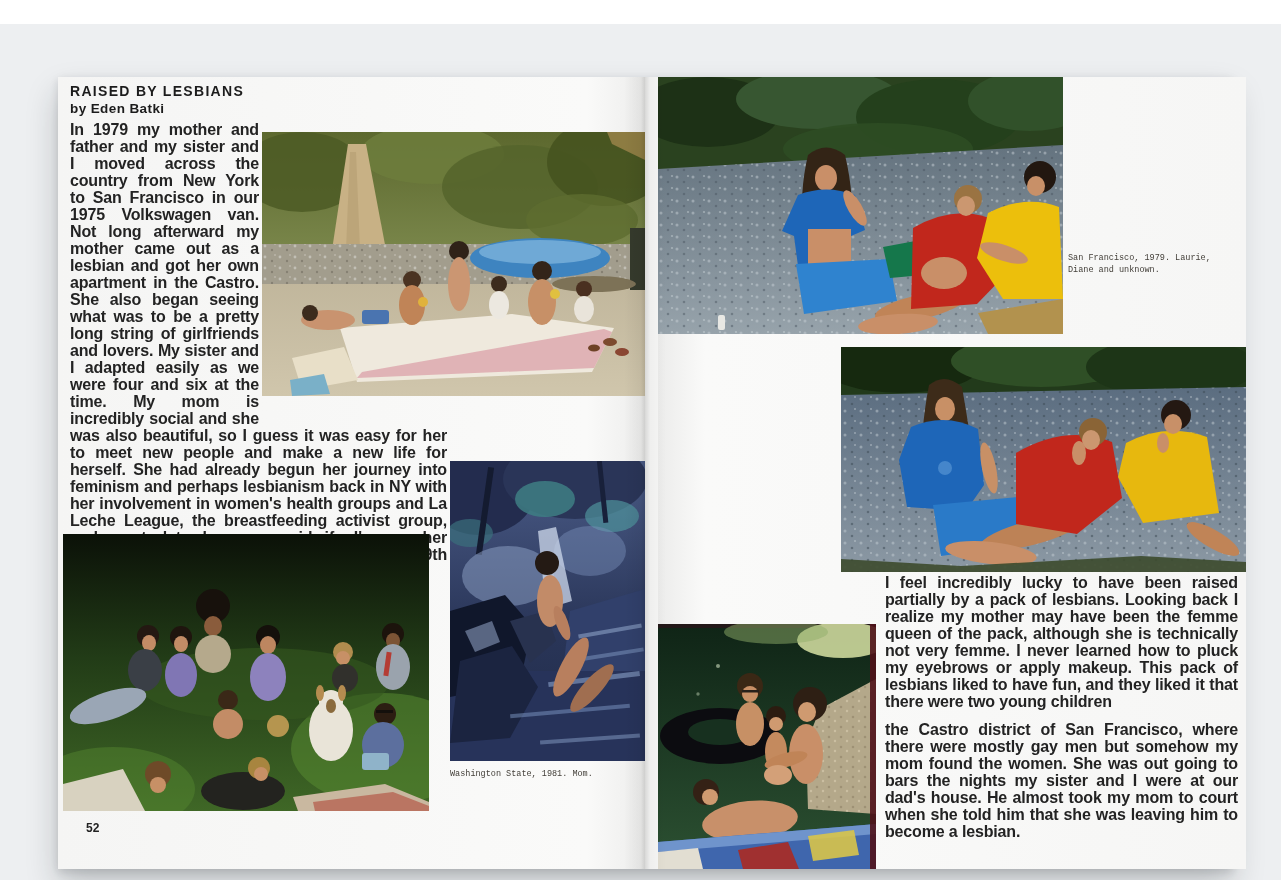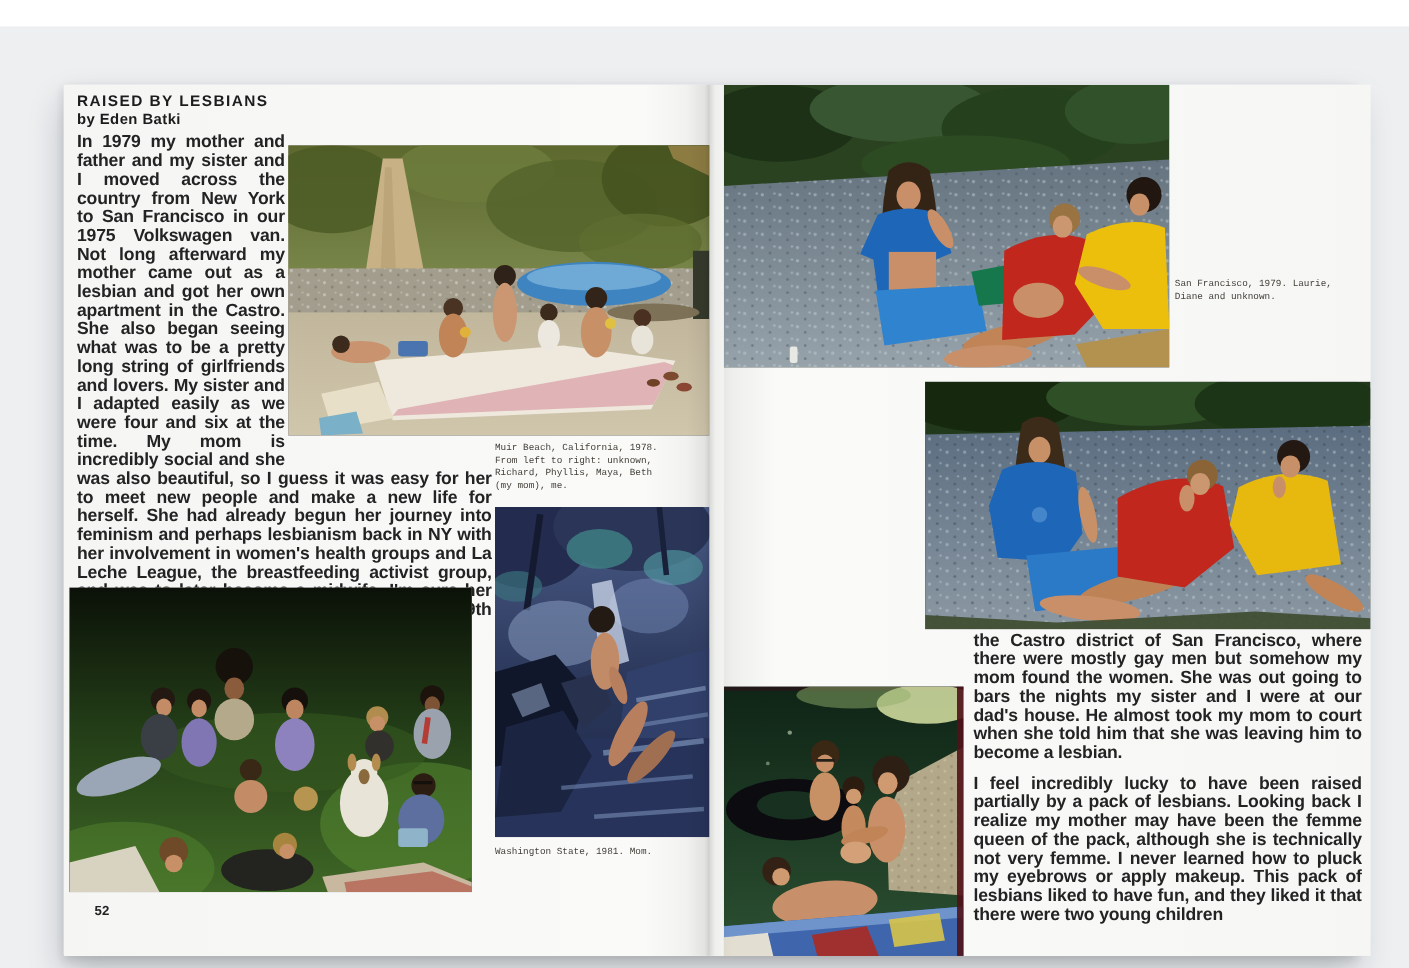--- a/index.html
+++ b/index.html
@@ -103,24 +103,20 @@
           <circle cx="280" cy="139" r="10" fill="#332419"></circle>
           <ellipse cx="280" cy="170" rx="14" ry="23" fill="#c79067"></ellipse>
           <circle cx="293" cy="162" r="5" fill="#e0c040"></circle>
           <circle cx="322" cy="157" r="8" fill="#4a3020"></circle>
           <ellipse cx="322" cy="177" rx="10" ry="13" fill="#e9e4da"></ellipse>
           <ellipse cx="348" cy="210" rx="7" ry="4" fill="#7c4a2e"></ellipse>
           <ellipse cx="360" cy="220" rx="7" ry="4" fill="#8a4632"></ellipse>
           <ellipse cx="332" cy="216" rx="6" ry="3.5" fill="#6e4226"></ellipse>
         </svg>
       </figure>
-      <figcaption class="caption" id="cap-muir">Muir Beach, California, 1978.
-From left to right: unknown,
-Richard, Phyllis, Maya, Beth
-(my mom), me.</figcaption>
 
       <figure class="photo" id="photo-washington">
         <svg viewBox="0 0 195 300" xmlns="http://www.w3.org/2000/svg">
           <defs>
             <linearGradient id="p3bg" x1="0" y1="0" x2="0" y2="1">
               <stop offset="0" stop-color="#4b5c88"></stop>
                 <stop offset=".55" stop-color="#2a3659"></stop>
                 <stop offset="1" stop-color="#1f2a47"></stop>
             </linearGradient>
           </defs>
@@ -342,20 +338,20 @@
           <polygon points="0,218 218,200 218,245 0,245" fill="#3f66ad"></polygon>
           <polygon points="0,218 218,200 218,210 0,228" fill="#6f94cc"></polygon>
           <polygon points="80,226 130,218 141,245 85,245" fill="#a03030"></polygon>
           <polygon points="150,212 196,206 201,231 155,237" fill="#d8c44a" opacity=".9"></polygon>
           <polygon points="0,228 40,224 45,245 0,245" fill="#e2ded2"></polygon>
           <rect x="212" width="6" height="245" fill="#50121a" opacity=".9"></rect>
         </svg>
       </figure>
 
       <div class="body-right body-copy">
+        <p>I feel incredibly lucky to have been raised partially by a pack of lesbians. Looking back I realize my mother may have been the femme queen of the pack, although she is technically not very femme. I never learned how to pluck my eyebrows or apply makeup. This pack of lesbians liked to have fun, and they liked it that there were two young children</p>
         <p>the Castro district of San Francisco, where there were mostly gay men but somehow my mom found the women. She was out going to bars the nights my sister and I were at our dad's house. He almost took my mom to court when she told him that she was leaving him to become a lesbian.</p>
-        <p>I feel incredibly lucky to have been raised partially by a pack of lesbians. Looking back I realize my mother may have been the femme queen of the pack, although she is technically not very femme. I never learned how to pluck my eyebrows or apply makeup. This pack of lesbians liked to have fun, and they liked it that there were two young children</p>
       </div>
     </section>
 
     <div class="fold"></div>
   </div>
 </div>
 
 </body></html>

